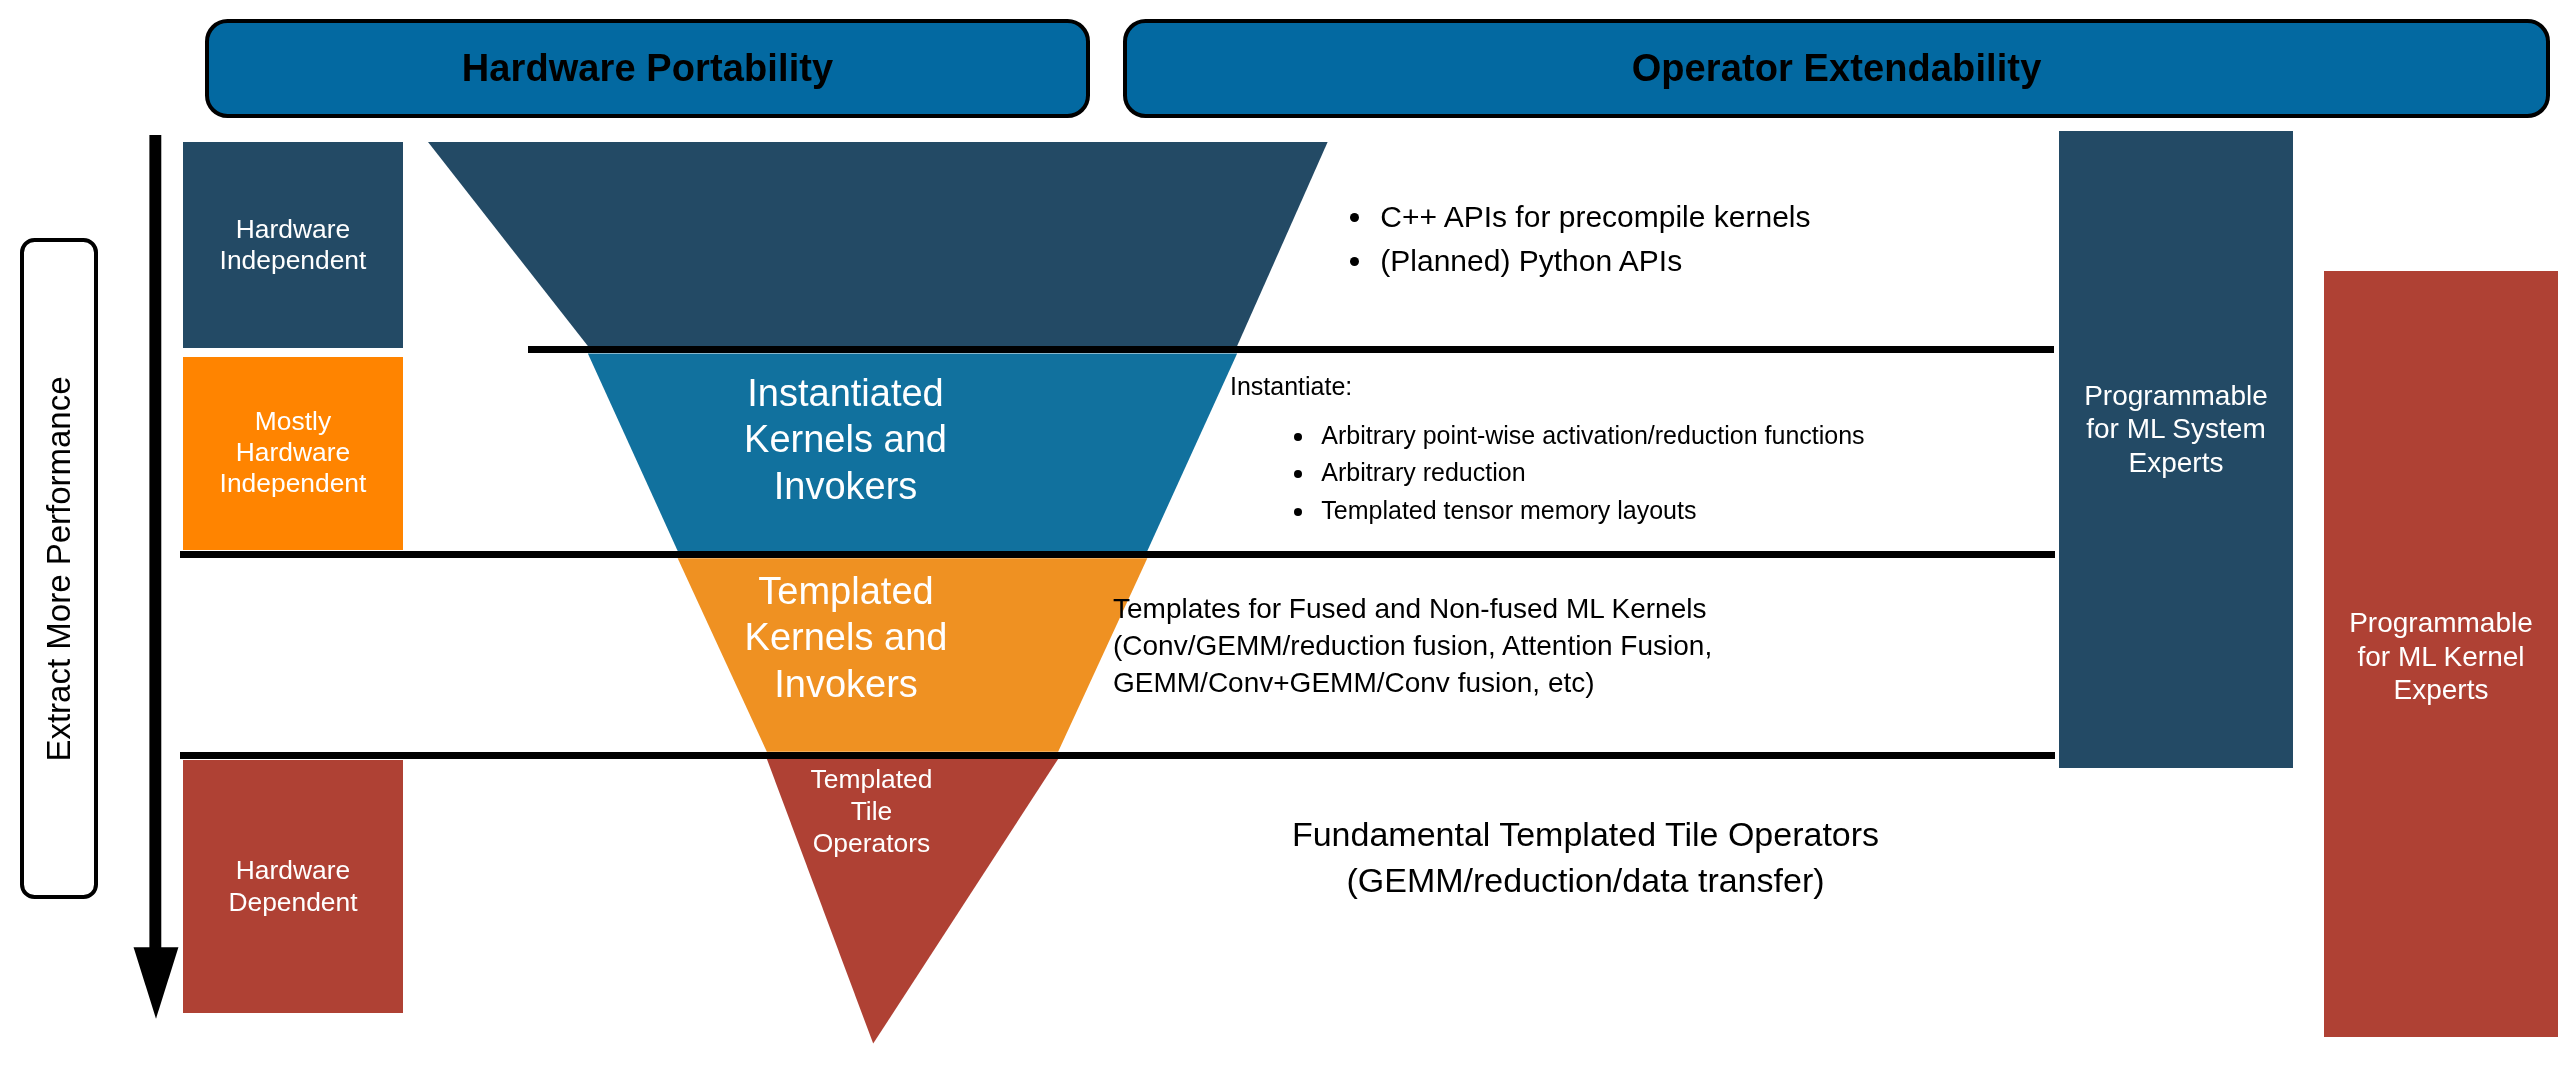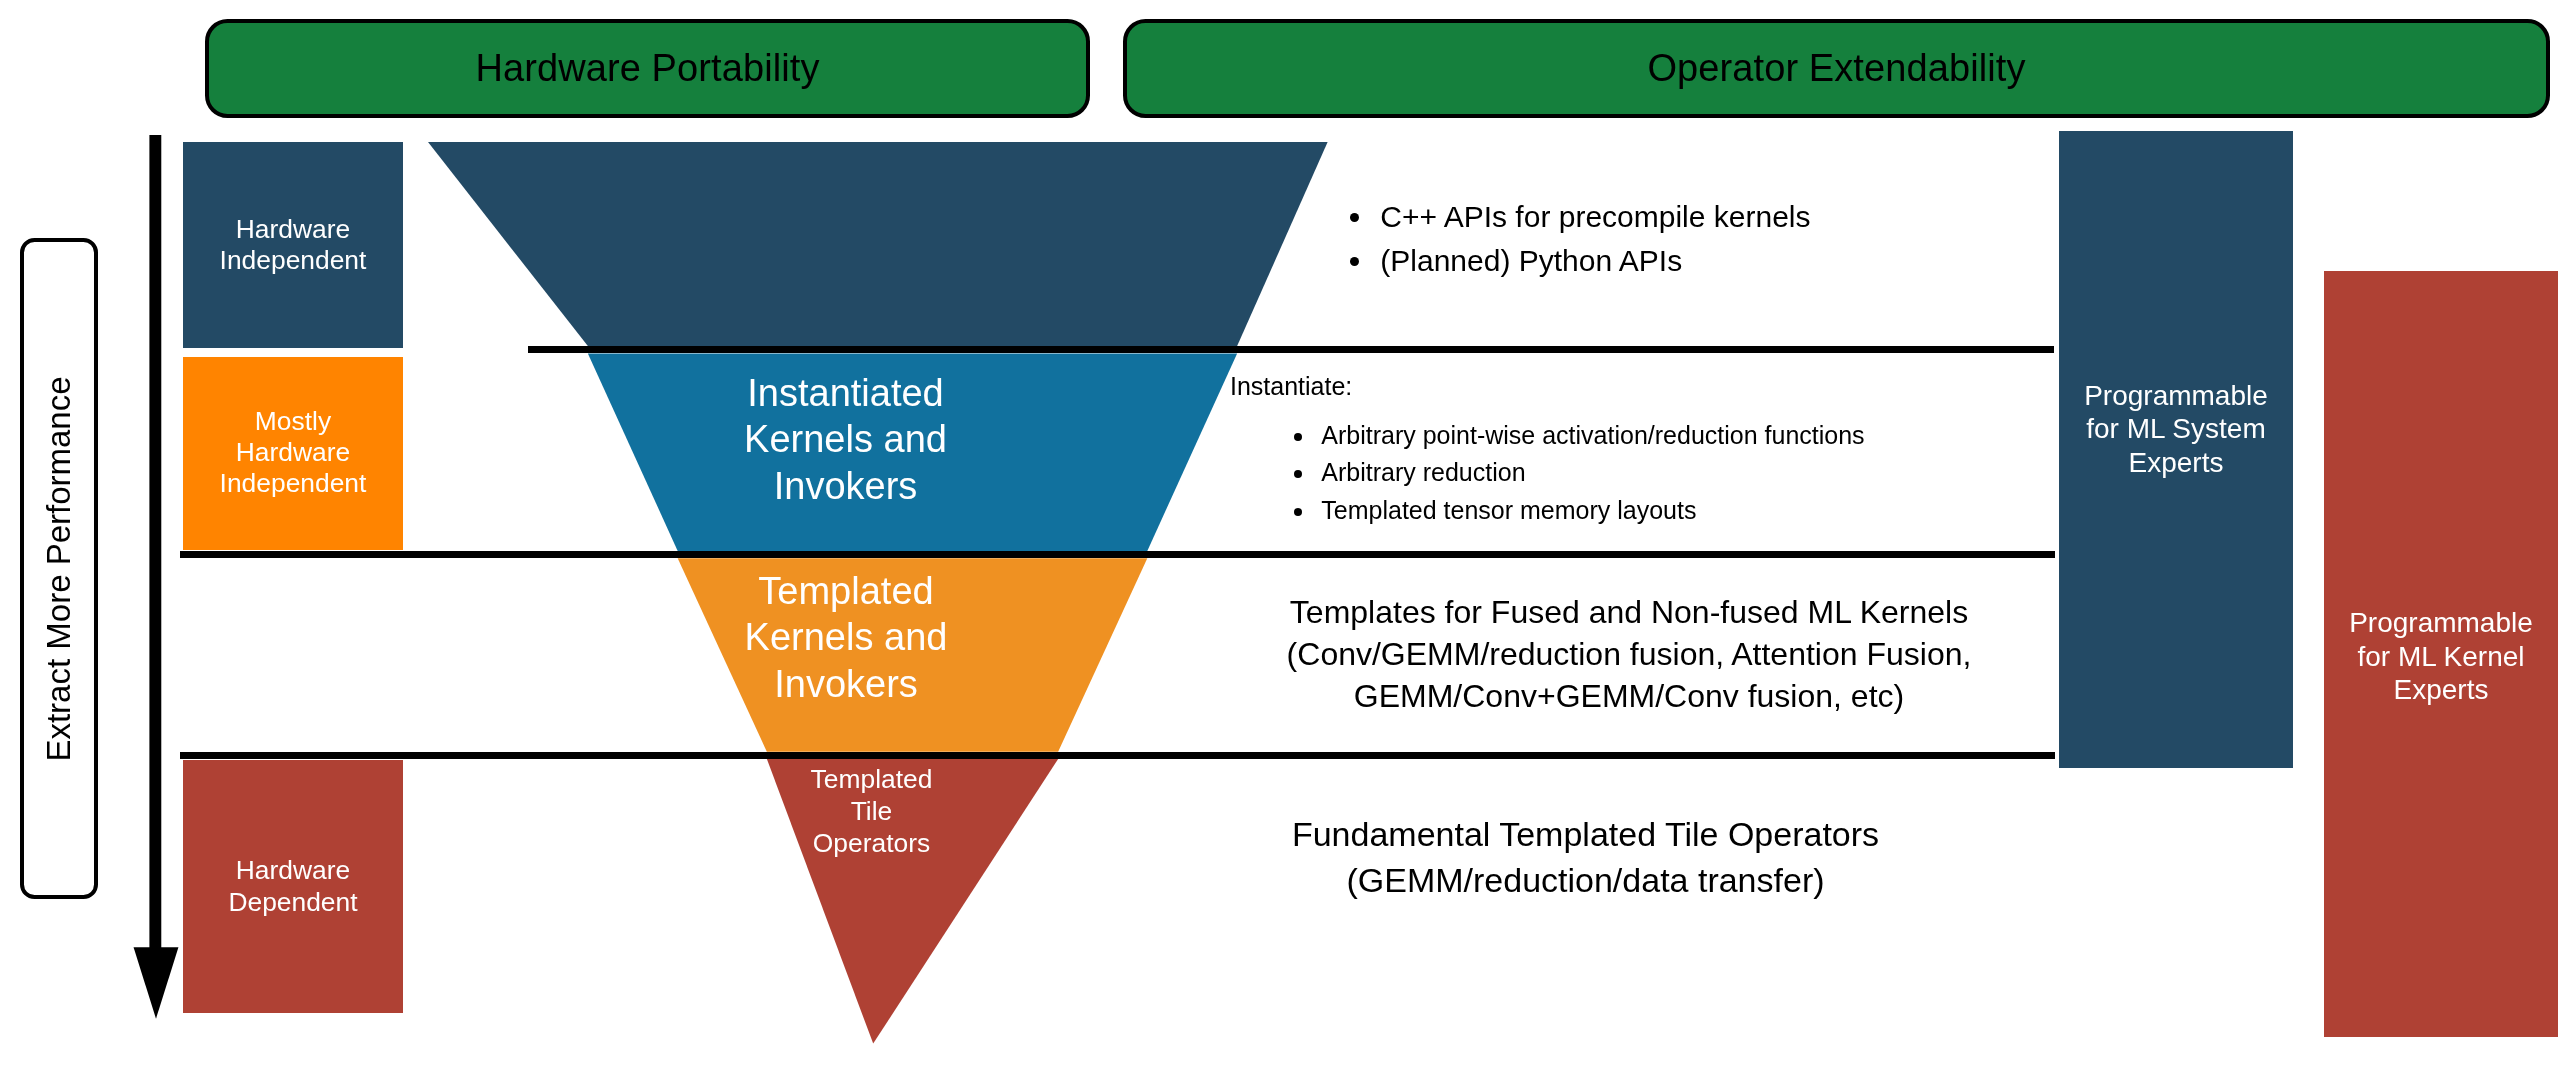--- a/index.html
+++ b/index.html
@@ -16,29 +16,29 @@
     width: 2576px;
     height: 1076px;
     background: #ffffff;
     overflow: hidden;
   }
 
   
   .pill {
     position: absolute;
     box-sizing: border-box;
-    background: #15803d;
+    background: #0369a1;
     border: 4.6px solid #000000;
     border-radius: 22.5px;
     display: flex;
     align-items: center;
     justify-content: center;
     color: #000000;
     font-size: 38px;
-    font-weight: 400;
+    font-weight: 700;
     letter-spacing: 0.1px;
   }
   #pill-portability { left: 205px;  top: 18.5px;  width: 885px; height: 99px; }
   #pill-extendability { left: 1123px; top: 18.5px; width: 1427px; height: 99px; }
 
   
   #perf-box {
     position: absolute;
     left: 20px;
     top: 238px;
@@ -149,23 +149,23 @@
   }
   #desc-instantiate {
     left: 1230px; top: 370px; width: 819px;
     font-size: 25px; line-height: 1.28;
   }
   #desc-instantiate .lead { margin: 0 0 17px 0; }
   #desc-instantiate ul.bullets { padding-left: 86px; }
   #desc-instantiate ul.bullets li { margin-bottom: 5.3px; }
 
   #desc-templates {
-    left: 1180px; top: 591px; width: 898px;
-    font-size: 32px; line-height: 1.32;
-    text-align: center;
+    left: 1113px; top: 591px; width: 898px;
+    font-size: 28px; line-height: 1.32;
+    text-align: left;
   }
   #desc-fundamental {
     left: 1123px; top: 812px; width: 925px;
     font-size: 34px; line-height: 1.34;
     text-align: center;
   }
   .desc p { margin: 0; }
 
   
   .prog-bar {

